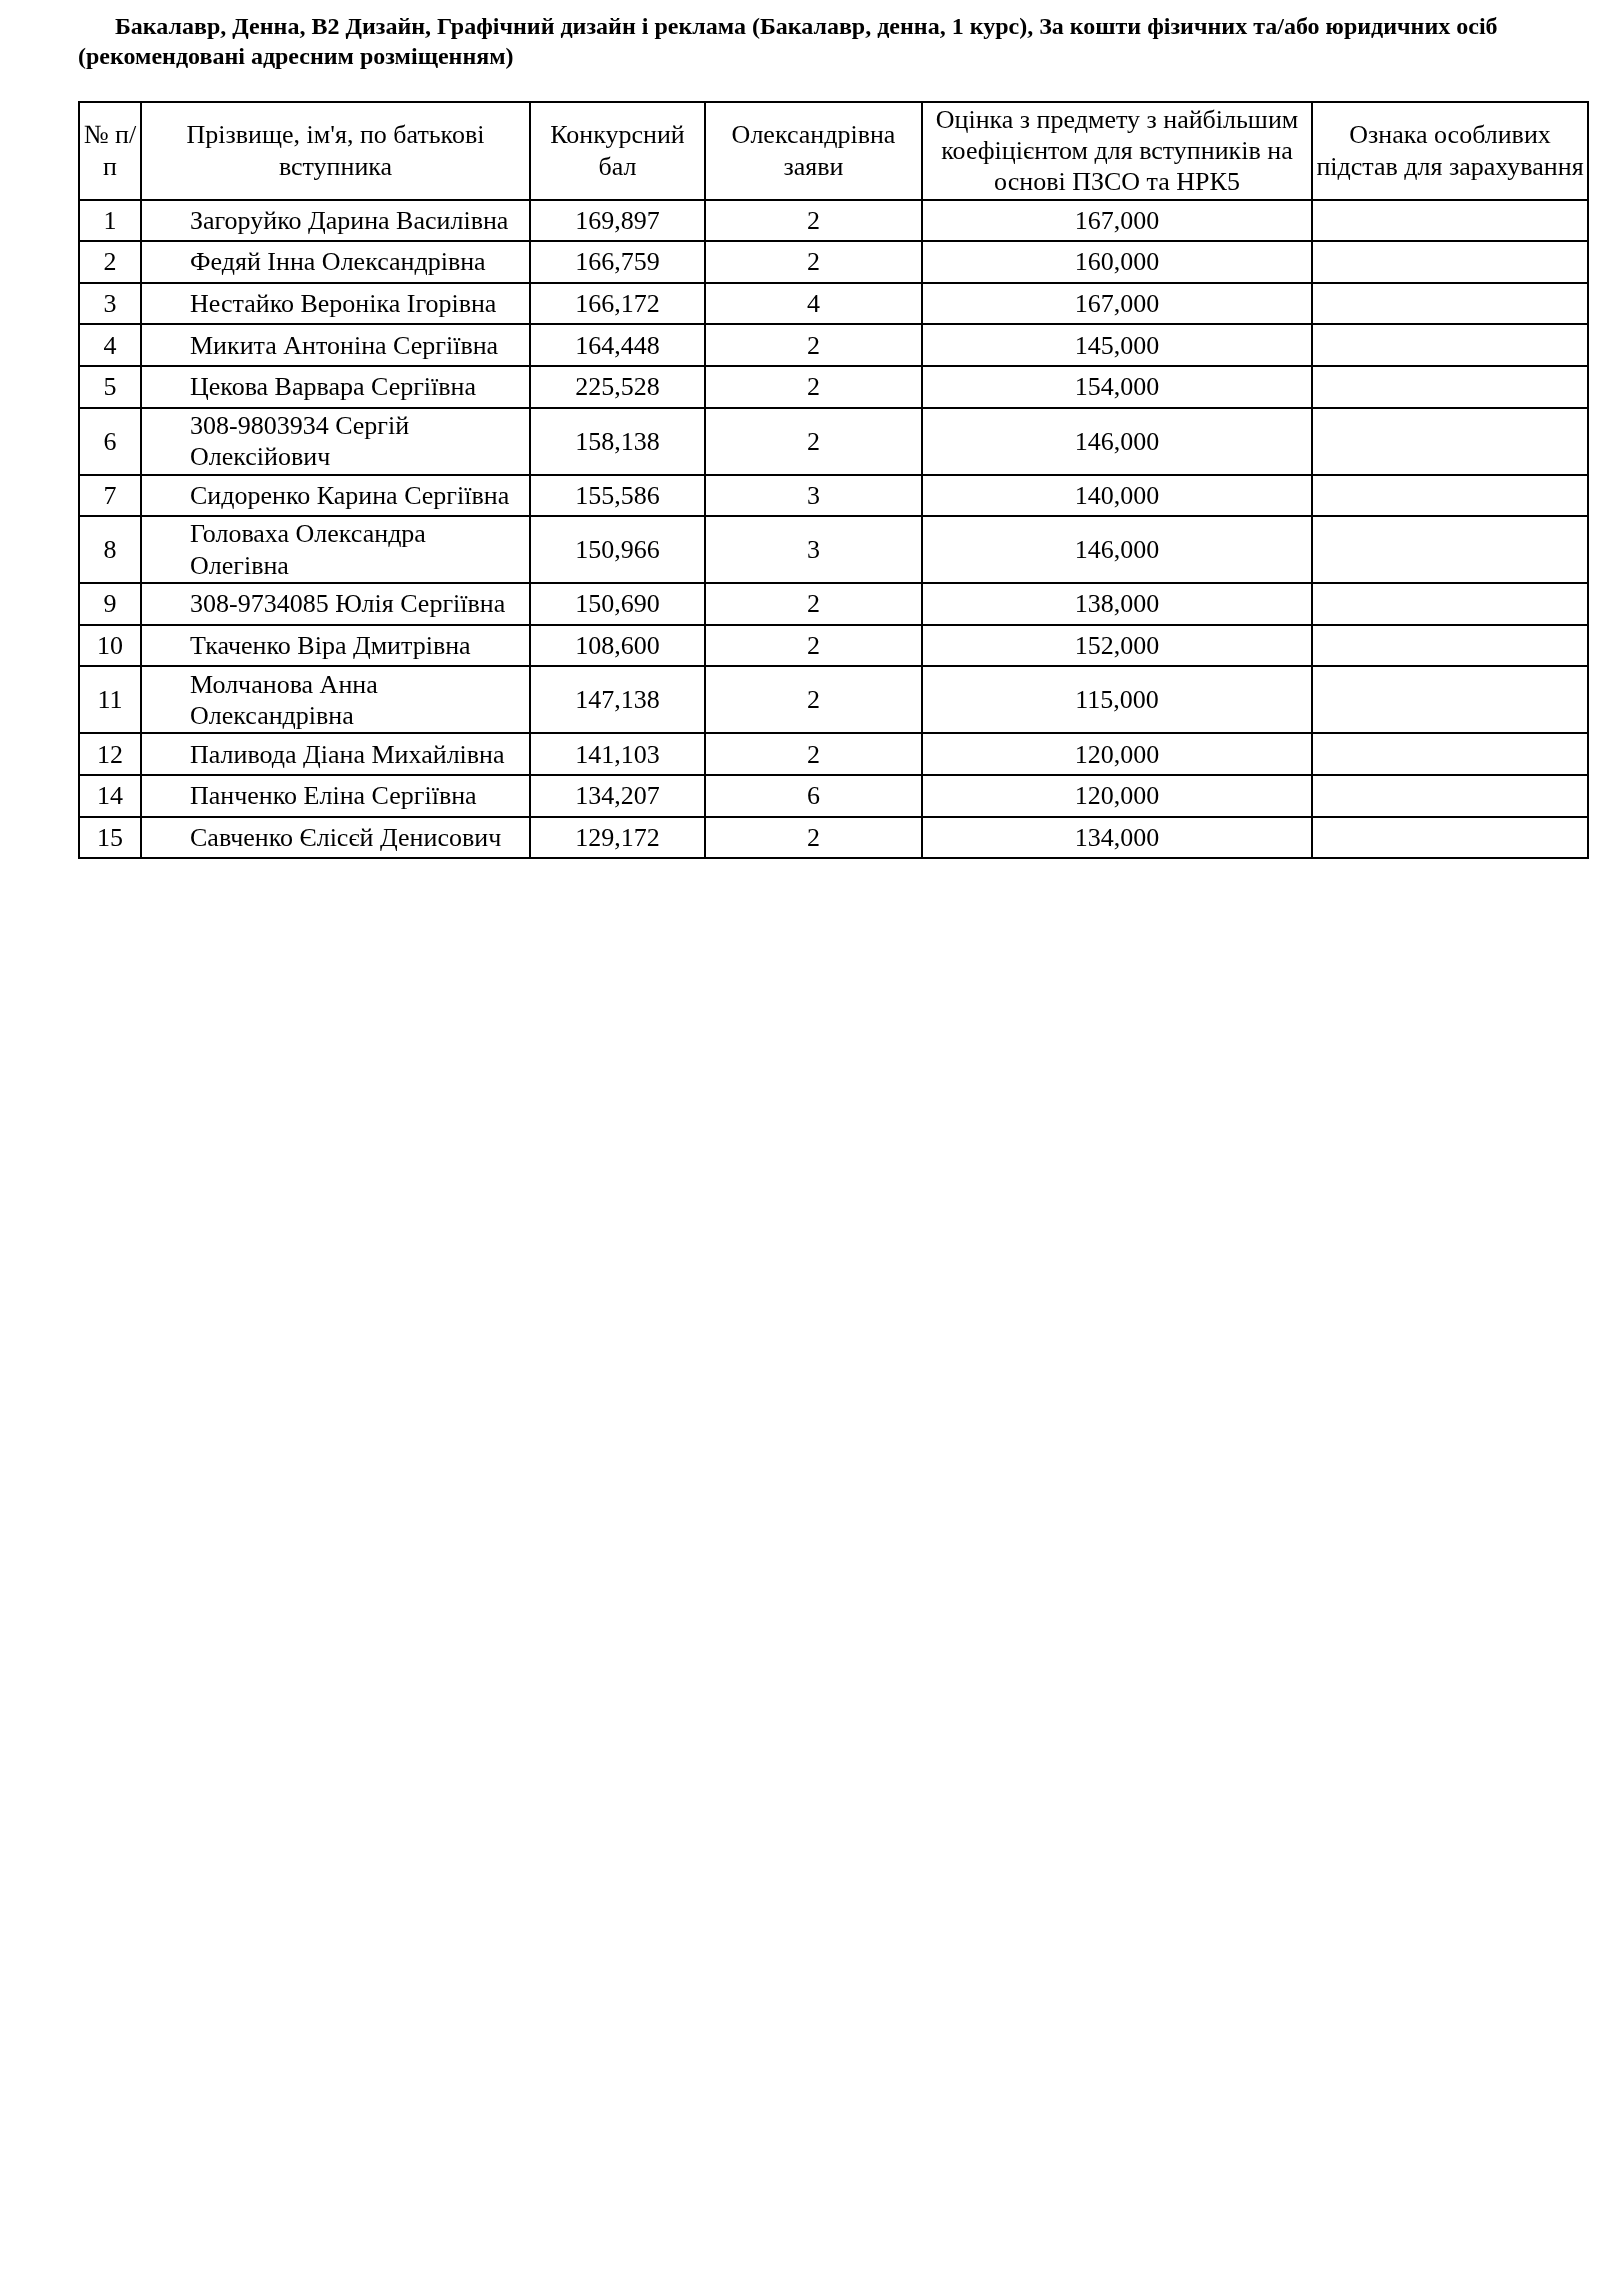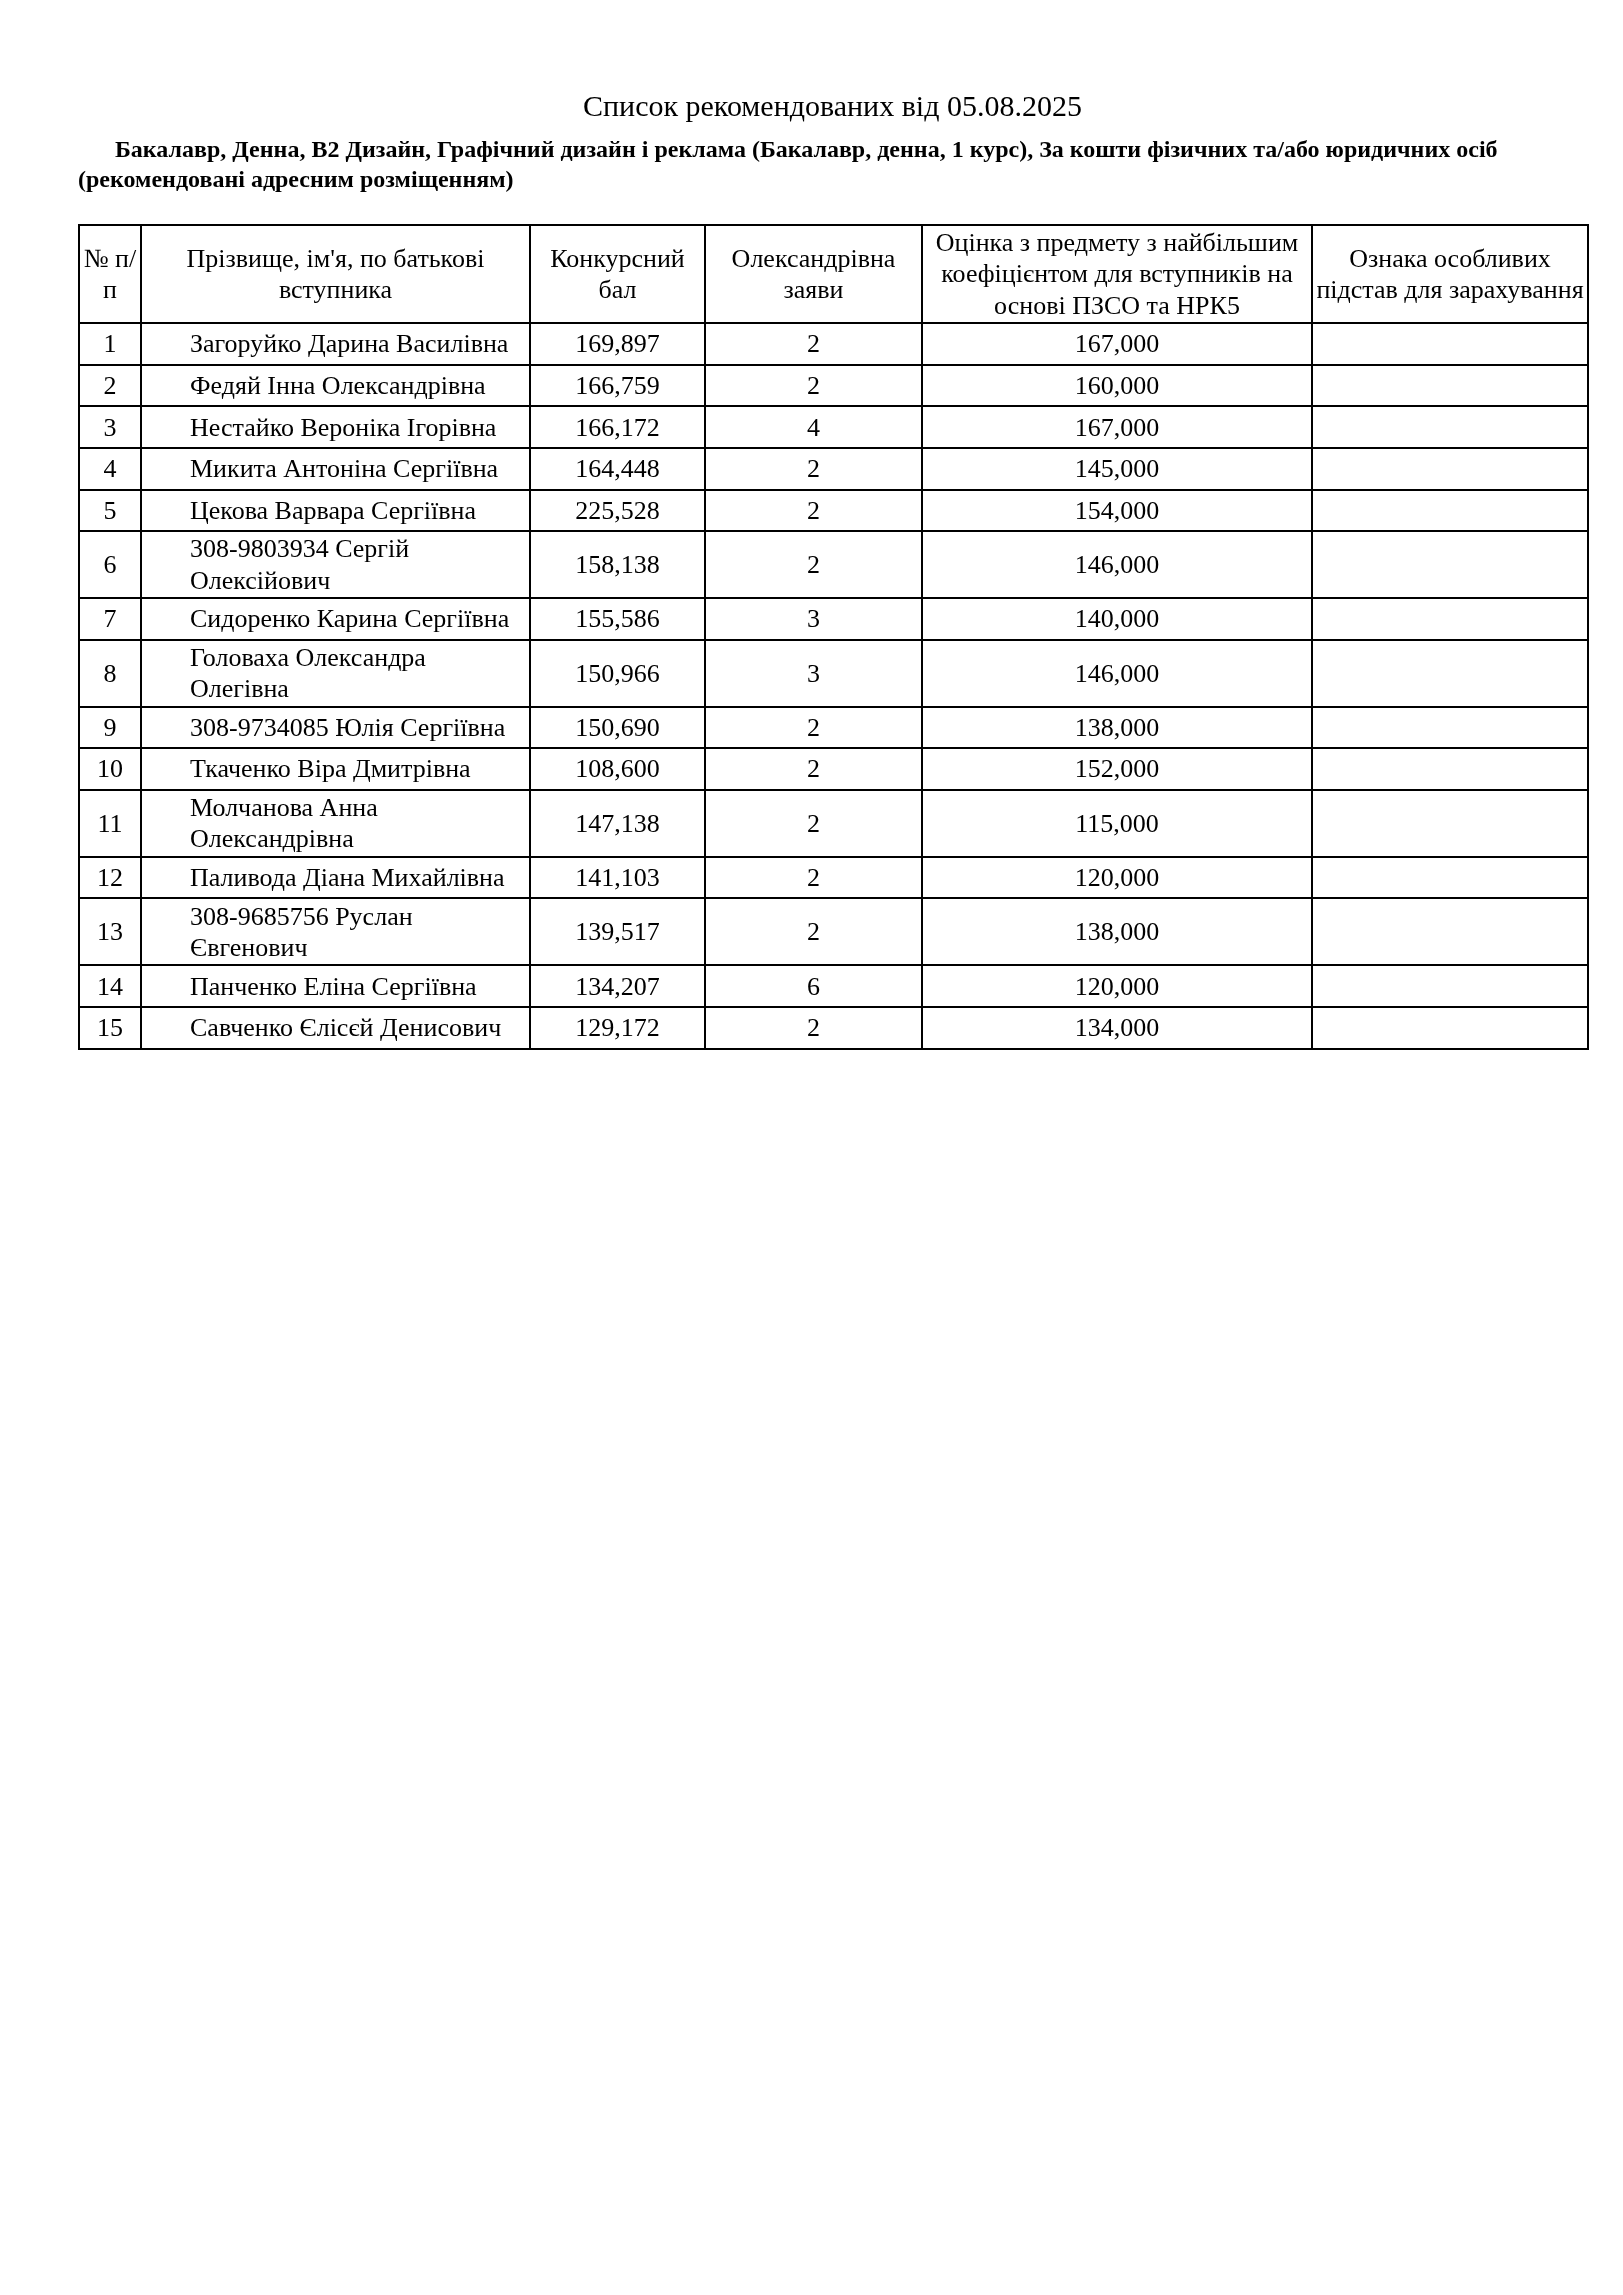--- a/index.html
+++ b/index.html
@@ -70,21 +70,20 @@
   td.col-name {
     text-align: left;
     padding-left: 48px;
   }
 </style>
 </head>
 <body>
 
 <div class="page">
 
-  <h1 class="doc-title">Список рекомендованих від 05.08.2025</h1>
 
   <p class="doc-subtitle">Бакалавр, Денна, В2 Дизайн, Графічний дизайн і реклама (Бакалавр, денна, 1 курс), За кошти фізичних та/або юридичних осіб (рекомендовані адресним розміщенням)</p>
 
   <table class="rec-table">
     <colgroup>
       <col style="width:62px">
       <col style="width:389px">
       <col style="width:175px">
       <col style="width:217px">
       <col style="width:390px">
@@ -191,28 +190,20 @@
         </tr>
         <tr>
           <td class="col-num">12</td>
           <td class="col-name">Паливода Діана Михайлівна</td>
           <td class="col-score">141,103</td>
           <td class="col-priority">2</td>
           <td class="col-subject_score">120,000</td>
           <td class="col-special"></td>
         </tr>
         <tr>
-          <td class="col-num">13</td>
-          <td class="col-name">308-9685756 Руслан Євгенович</td>
-          <td class="col-score">139,517</td>
-          <td class="col-priority">2</td>
-          <td class="col-subject_score">138,000</td>
-          <td class="col-special"></td>
-        </tr>
-        <tr>
           <td class="col-num">14</td>
           <td class="col-name">Панченко Еліна Сергіївна</td>
           <td class="col-score">134,207</td>
           <td class="col-priority">6</td>
           <td class="col-subject_score">120,000</td>
           <td class="col-special"></td>
         </tr>
         <tr>
           <td class="col-num">15</td>
           <td class="col-name">Савченко Єлісєй Денисович</td>

